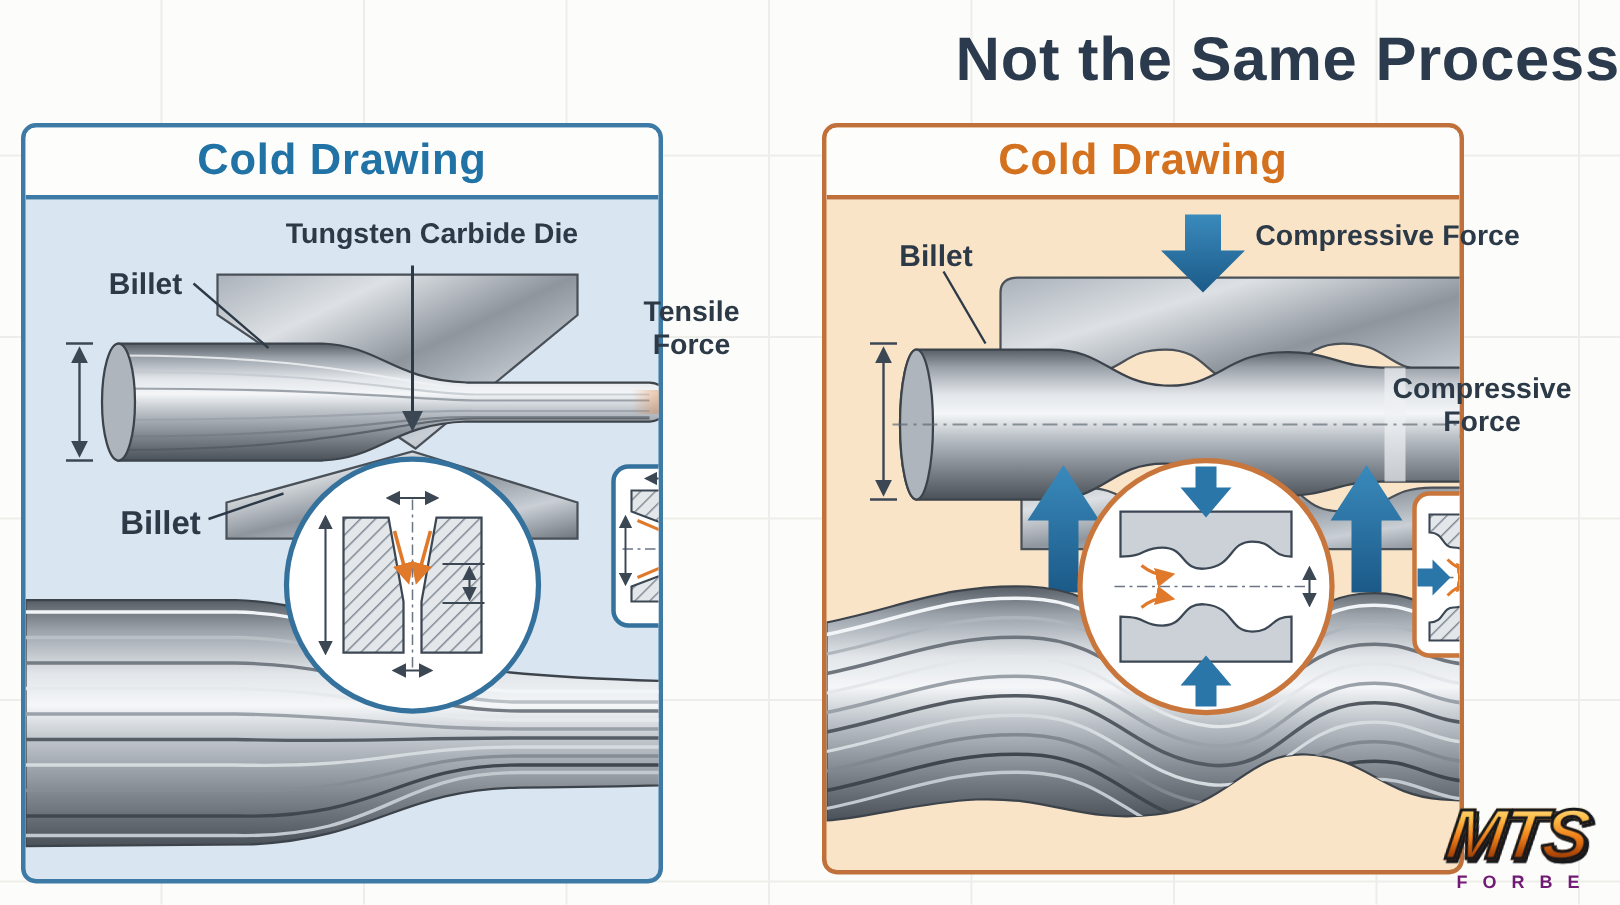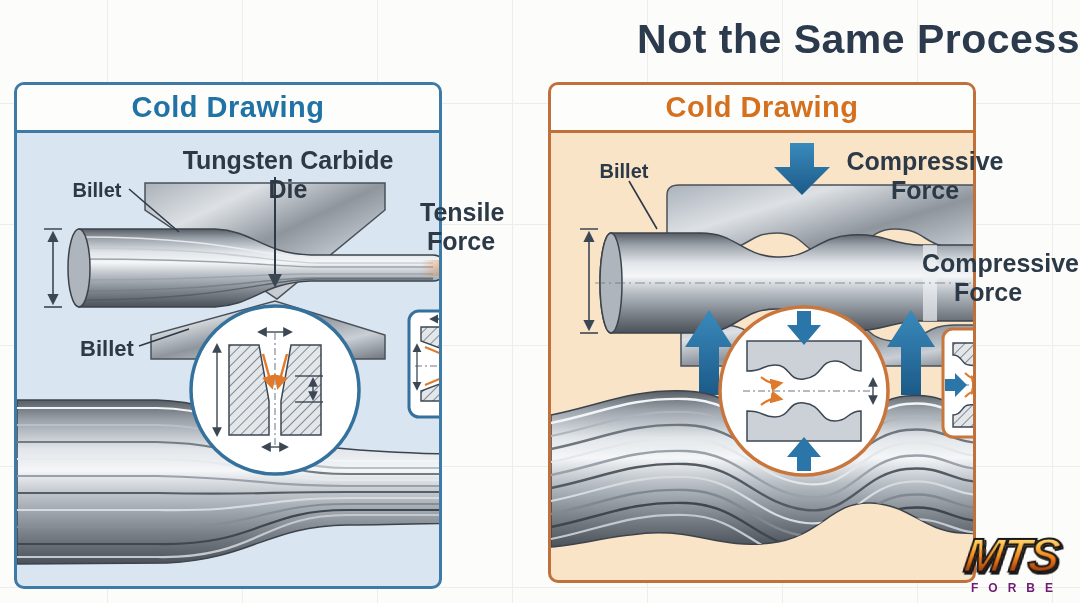--- a/index.html
+++ b/index.html
@@ -29,21 +29,21 @@
     height:48px; background:#fdfdfc; display:flex;
     align-items:center; justify-content:center;
     font-size:29px; font-weight:800; letter-spacing:0.5px;
   }
   .panel.drawing .panel-header { border-bottom:3px solid #3d7aa6; color:#2173a6; }
   .panel.forging .panel-header { border-bottom:3px solid #c0703a; color:#d4711f; }
   .panel-body { position:absolute; left:0; top:48px; right:0; bottom:0; }
   .panel-body svg { display:block; }
   .diagram-label {
     position:absolute; color:#2c3947; font-weight:800;
-    font-size:25px; line-height:1.15; text-align:center; z-index:5;
+    font-size:19px; line-height:1.15; text-align:center; z-index:5;
   }
   .lbl-tungsten   { left:163px; top:146px; width:250px; }
   .lbl-billet-l1  { left:52px;  top:179px; width:90px; font-size:20px; }
   .lbl-tensile    { left:420px; top:198px; width:82px; }
   .lbl-billet-l2  { left:62px;  top:336px; width:90px; font-size:22px; }
   .lbl-billet-r   { left:578px; top:160px; width:92px; font-size:20px; }
   .lbl-comp-top   { left:815px; top:147px; width:220px; }
   .lbl-comp-side  { left:922px; top:249px; width:132px; }
   .logo {
     position:absolute; right:8px; bottom:8px; width:120px;

